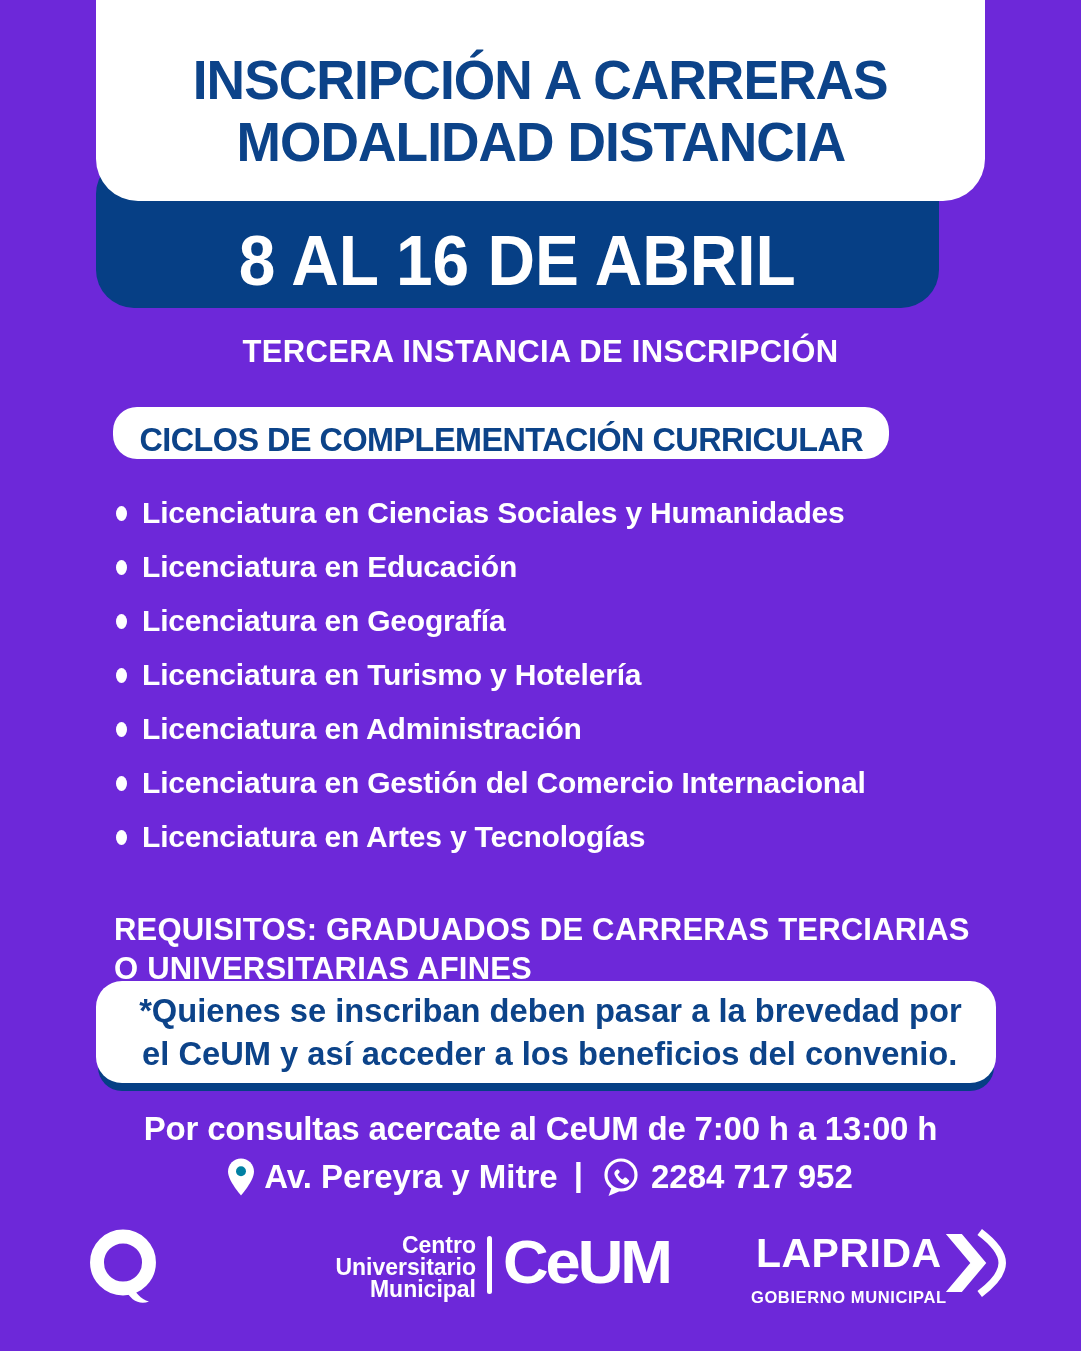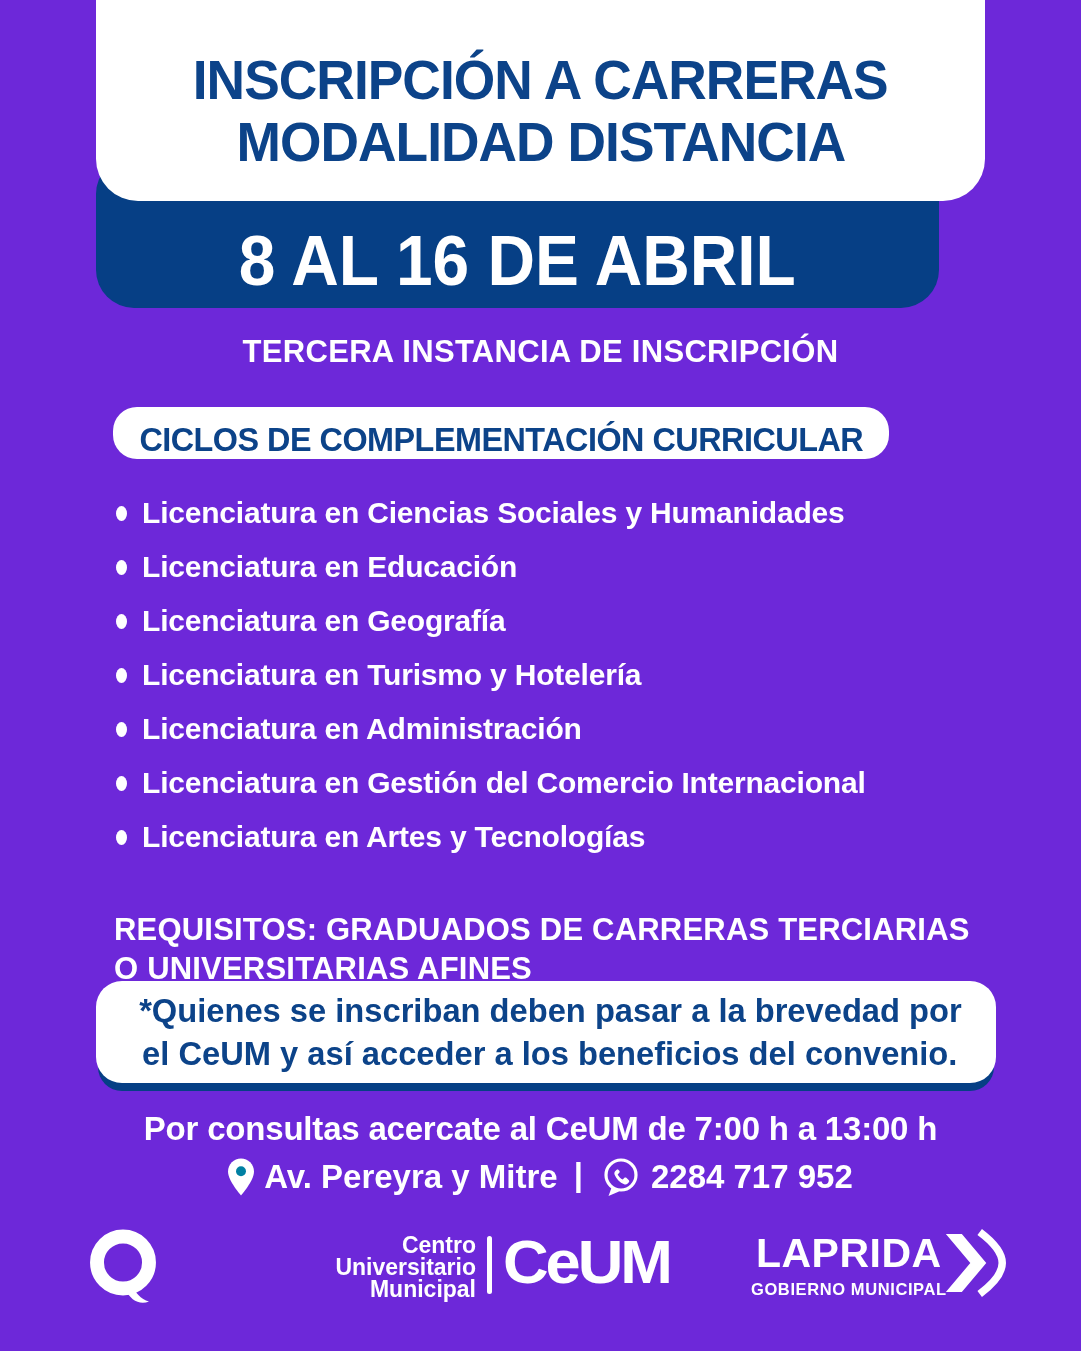--- a/index.html
+++ b/index.html
@@ -93,21 +93,21 @@
   .unq-text{margin-left:9px;color:#ffffff;font-family:"Liberation Serif", serif;
     font-size:25px;line-height:29px;}
   .ceum-small{position:absolute;left:330px;top:16px;width:146px;text-align:right;
     color:#ffffff;font-weight:bold;font-size:23px;line-height:22px;}
   .logo-divider{position:absolute;left:487px;top:18px;width:5px;height:58px;
     background:#ffffff;border-radius:3px;}
   .ceum-big{position:absolute;left:503px;top:8px;color:#ffffff;font-weight:bold;
     font-size:62px;letter-spacing:-3px;transform:scaleX(1.02);transform-origin:left;}
   .laprida{position:absolute;left:751px;top:14px;text-align:center;color:#ffffff;}
   .laprida-name{font-weight:bold;font-size:41px;line-height:42px;letter-spacing:0.5px;}
-  .laprida-tagline{font-weight:bold;font-size:16.5px;letter-spacing:0.6px;margin-top:6px;}
+  .laprida-tagline{font-weight:bold;font-size:16.5px;letter-spacing:0.6px;margin-top:14px;}
   .chevrons{position:absolute;left:944px;top:8px;}
   .icon{display:inline-block;line-height:0;}
 </style>
 </head>
 <body>
 
 <div class="poster">
 
   <div class="header-card">
     <div class="title-line">INSCRIPCIÓN A CARRERAS</div>

